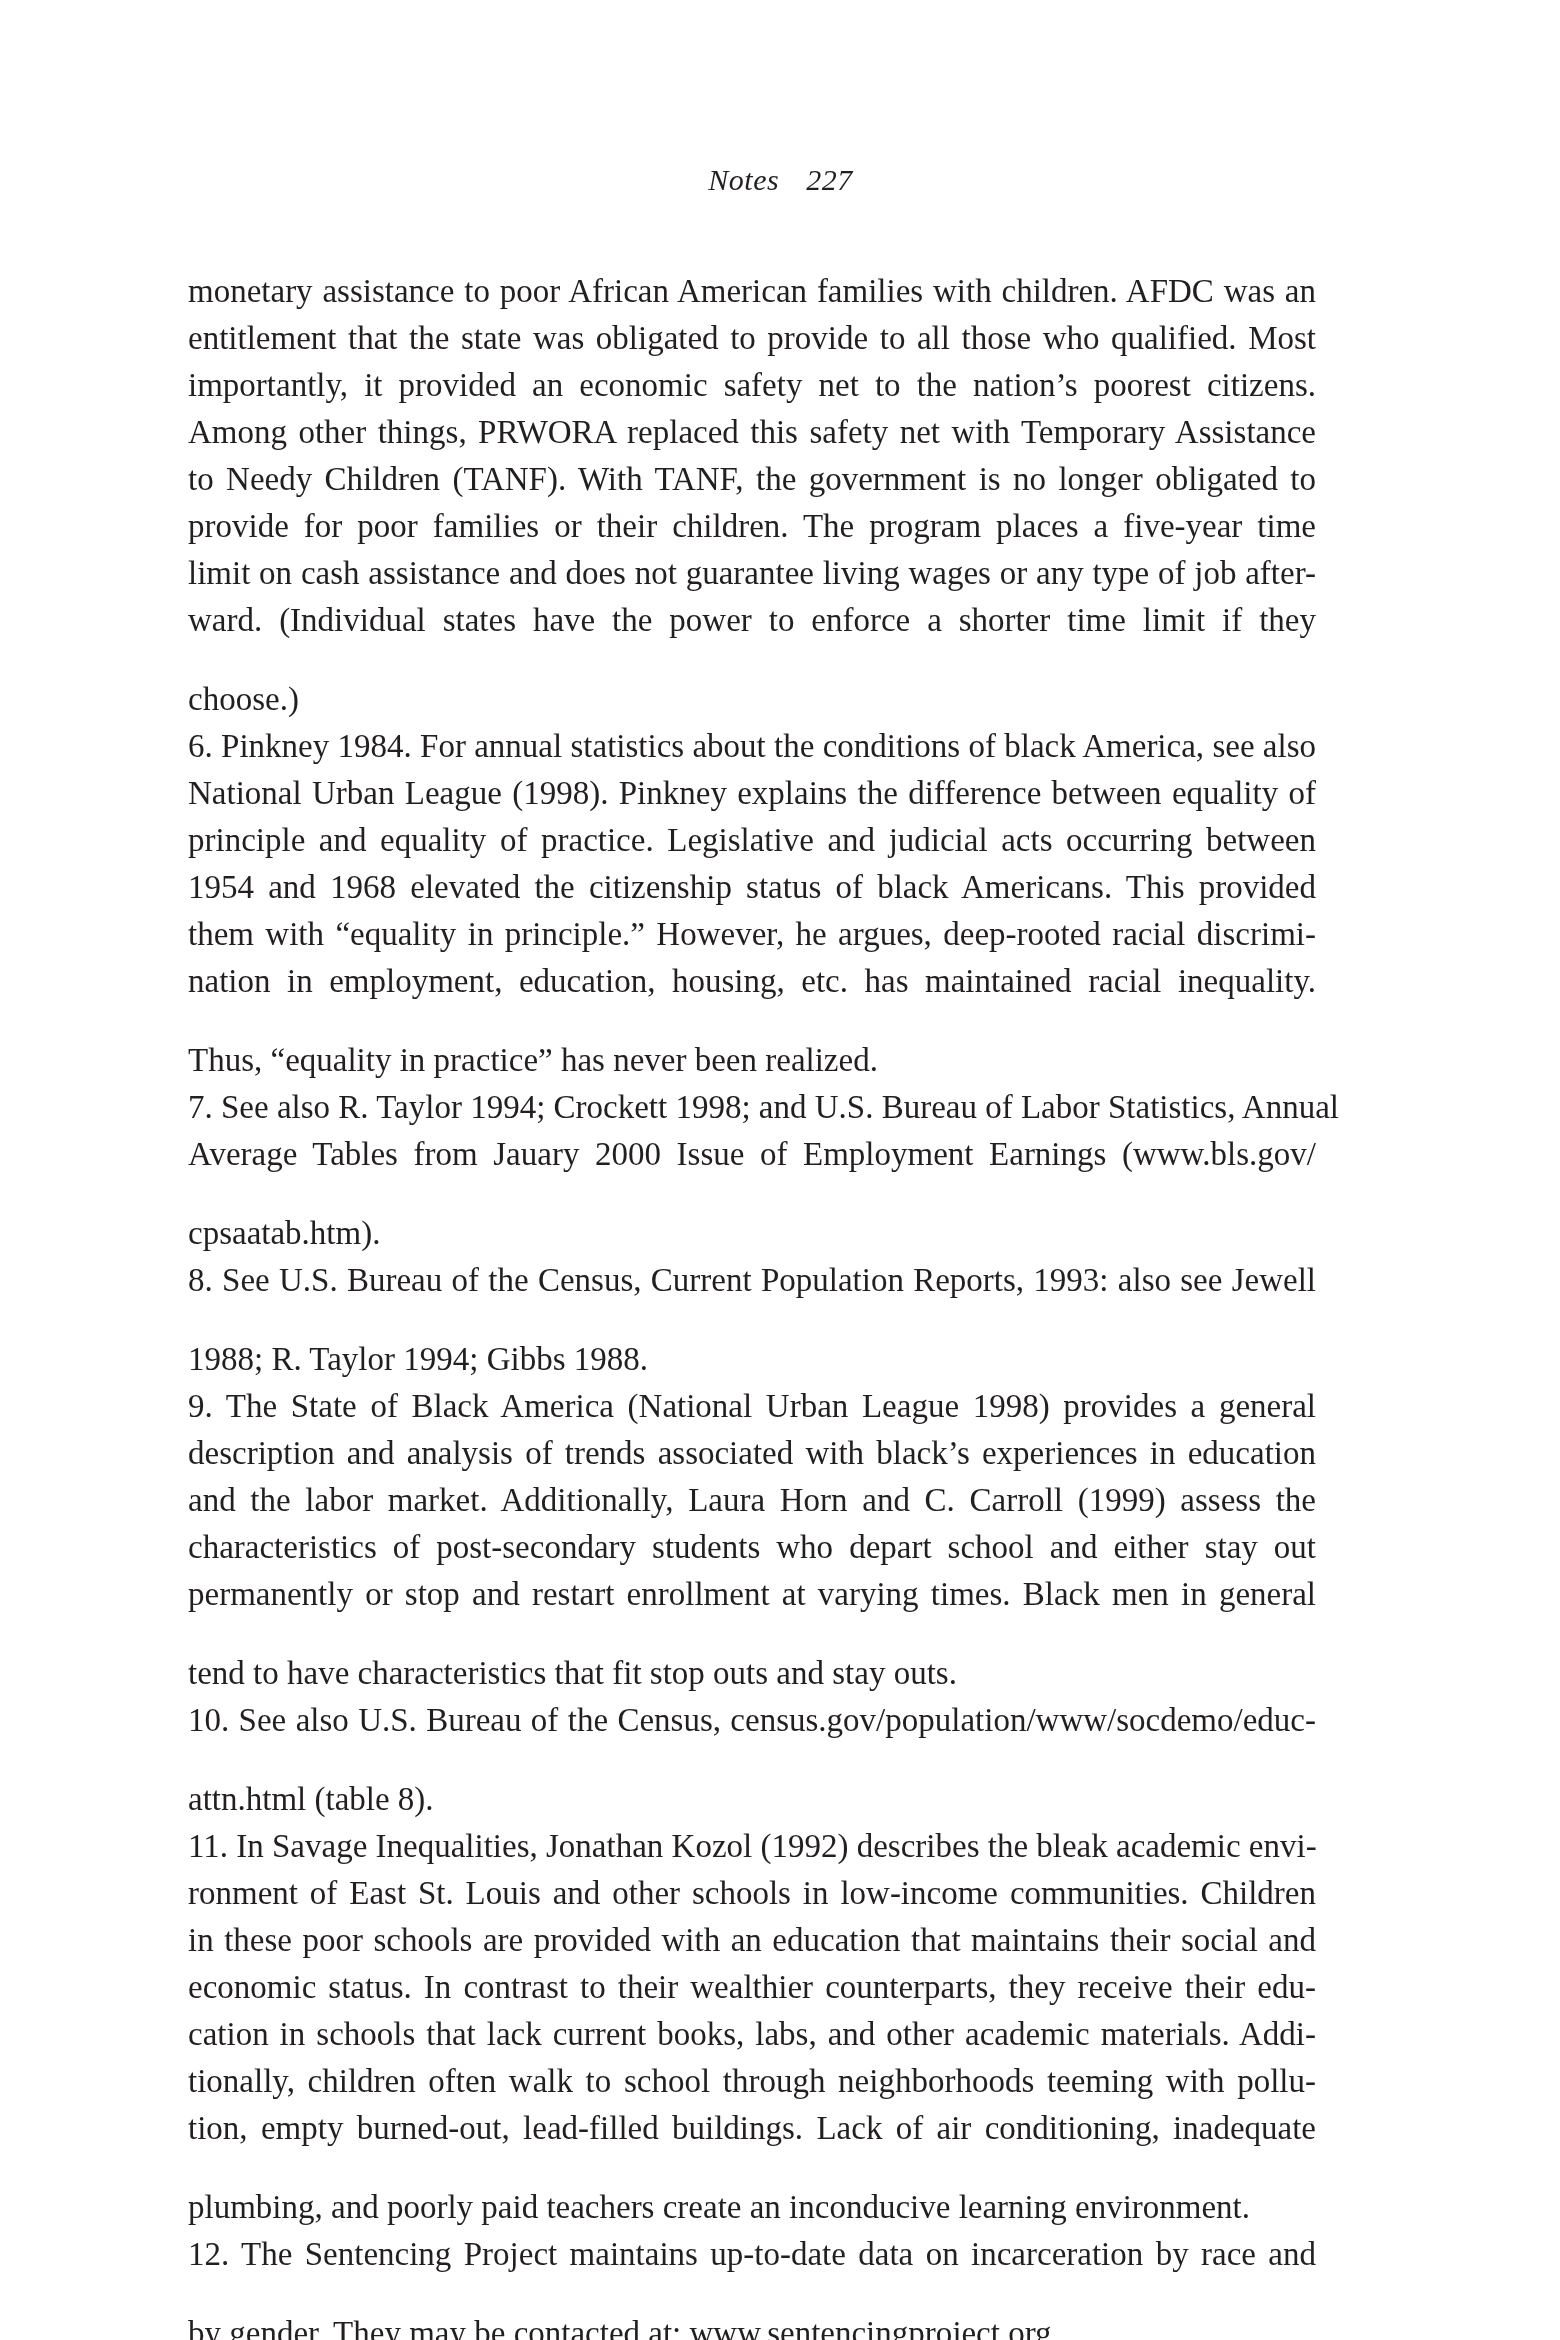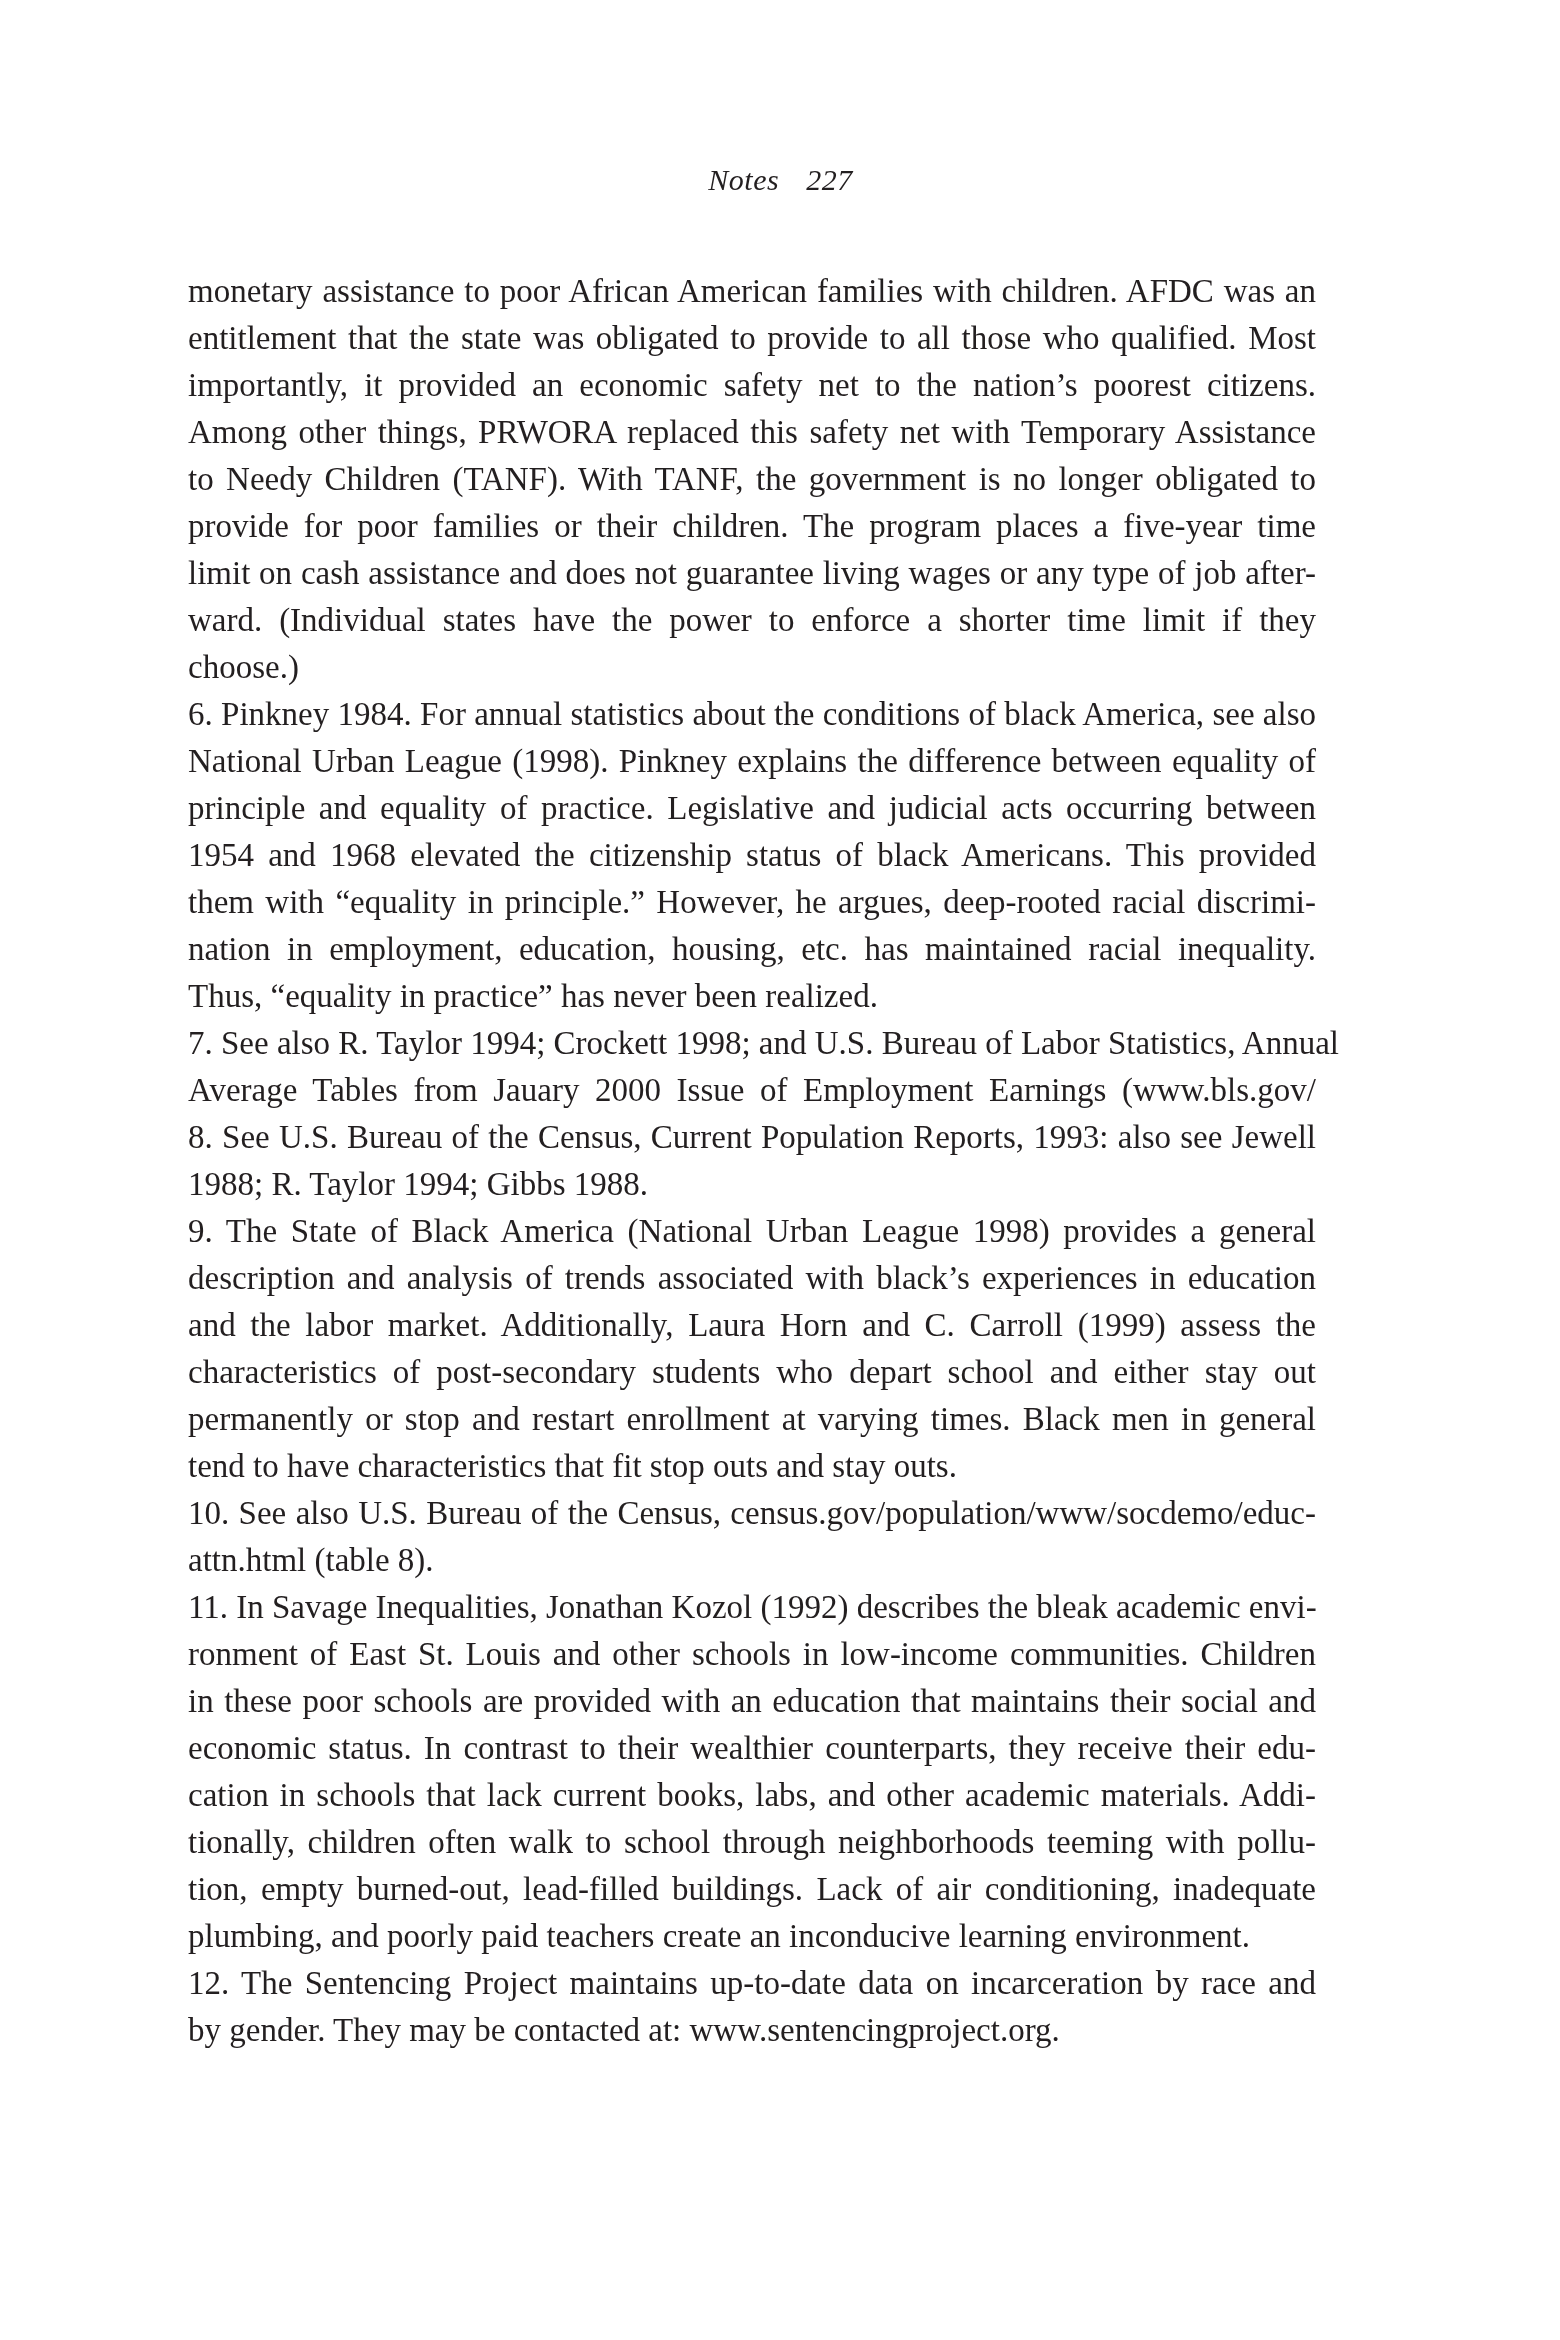--- a/index.html
+++ b/index.html
@@ -40,20 +40,21 @@
   .line {
     display: block;
     white-space: nowrap;
     text-align: justify;
     text-align-last: justify;
     height: 47px;
     overflow: visible;
   }
   .line.last {
     text-align-last: left;
+    margin-top: 32px;
   }
   .line i, .line .it {
   }
 </style>
 </head>
 <body>
 
 <div class="running-head">
   <span>Notes</span><span class="sep"></span><span>227</span>
 </div>
@@ -70,20 +71,21 @@
     <div class="line last"><span>choose.)</span></div>
     <div class="line"><span>6. Pinkney 1984. For annual statistics about the conditions of black America, see also</span></div>
     <div class="line"><span>National Urban League (1998). Pinkney explains the difference between equality of</span></div>
     <div class="line"><span>principle and equality of practice. Legislative and judicial acts occurring between</span></div>
     <div class="line"><span>1954 and 1968 elevated the citizenship status of black Americans. This provided</span></div>
     <div class="line"><span>them with “equality in principle.” However, he argues, deep-rooted racial discrimi-</span></div>
     <div class="line"><span>nation in employment, education, housing, etc. has maintained racial inequality.</span></div>
     <div class="line last"><span>Thus, “equality in practice” has never been realized.</span></div>
     <div class="line"><span>7. See also R. Taylor 1994; Crockett 1998; and U.S. Bureau of Labor Statistics, </span><span class="it">Annual</span></div>
     <div class="line"><span class="it">Average Tables from Jauary 2000 Issue of Employment Earnings</span><span> (www.bls.gov/</span></div>
+    <div class="line last"><span>cpsaatab.htm).</span></div>
     <div class="line"><span>8. See U.S. Bureau of the Census, Current Population Reports, 1993: also see Jewell</span></div>
     <div class="line last"><span>1988; R. Taylor 1994; Gibbs 1988.</span></div>
     <div class="line"><span>9. </span><span class="it">The State of Black America</span><span> (National Urban League 1998) provides a general</span></div>
     <div class="line"><span>description and analysis of trends associated with black’s experiences in education</span></div>
     <div class="line"><span>and the labor market. Additionally, Laura Horn and C. Carroll (1999) assess the</span></div>
     <div class="line"><span>characteristics of post-secondary students who depart school and either stay out</span></div>
     <div class="line"><span>permanently or stop and restart enrollment at varying times. Black men in general</span></div>
     <div class="line last"><span>tend to have characteristics that fit stop outs and stay outs.</span></div>
     <div class="line"><span>10. See also U.S. Bureau of the Census, census.gov/population/www/socdemo/educ-</span></div>
     <div class="line last"><span>attn.html (table 8).</span></div>

